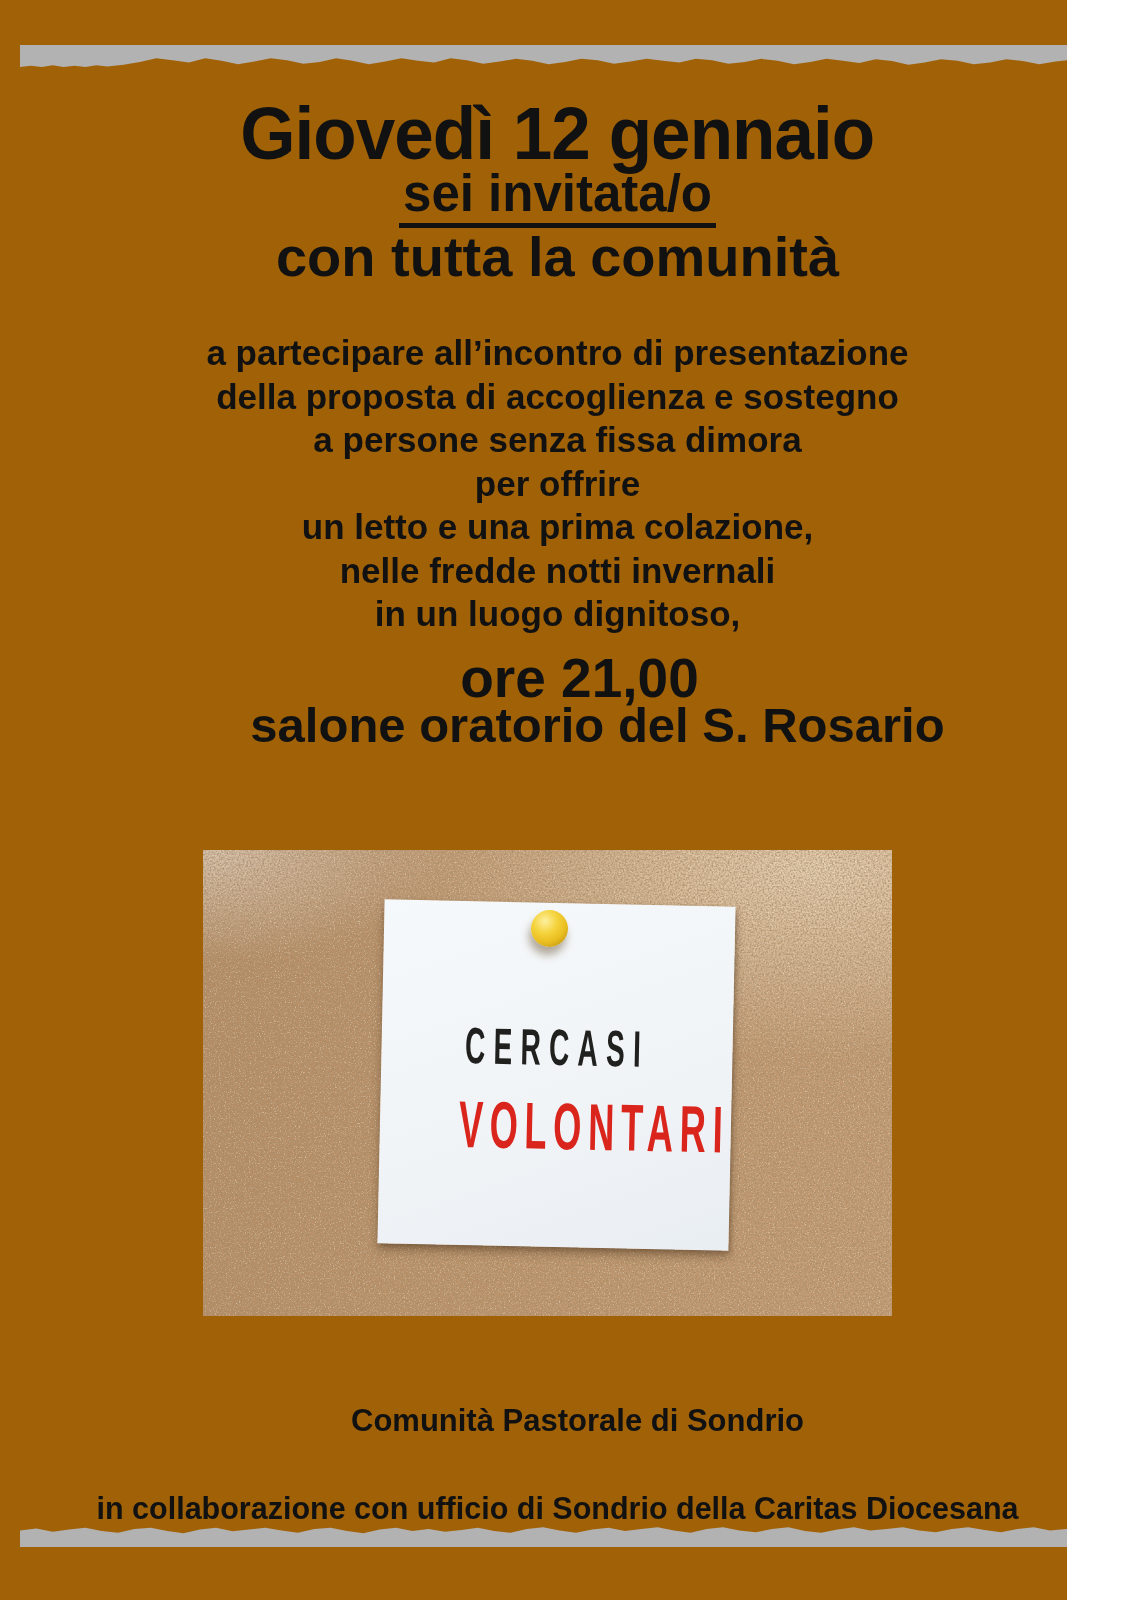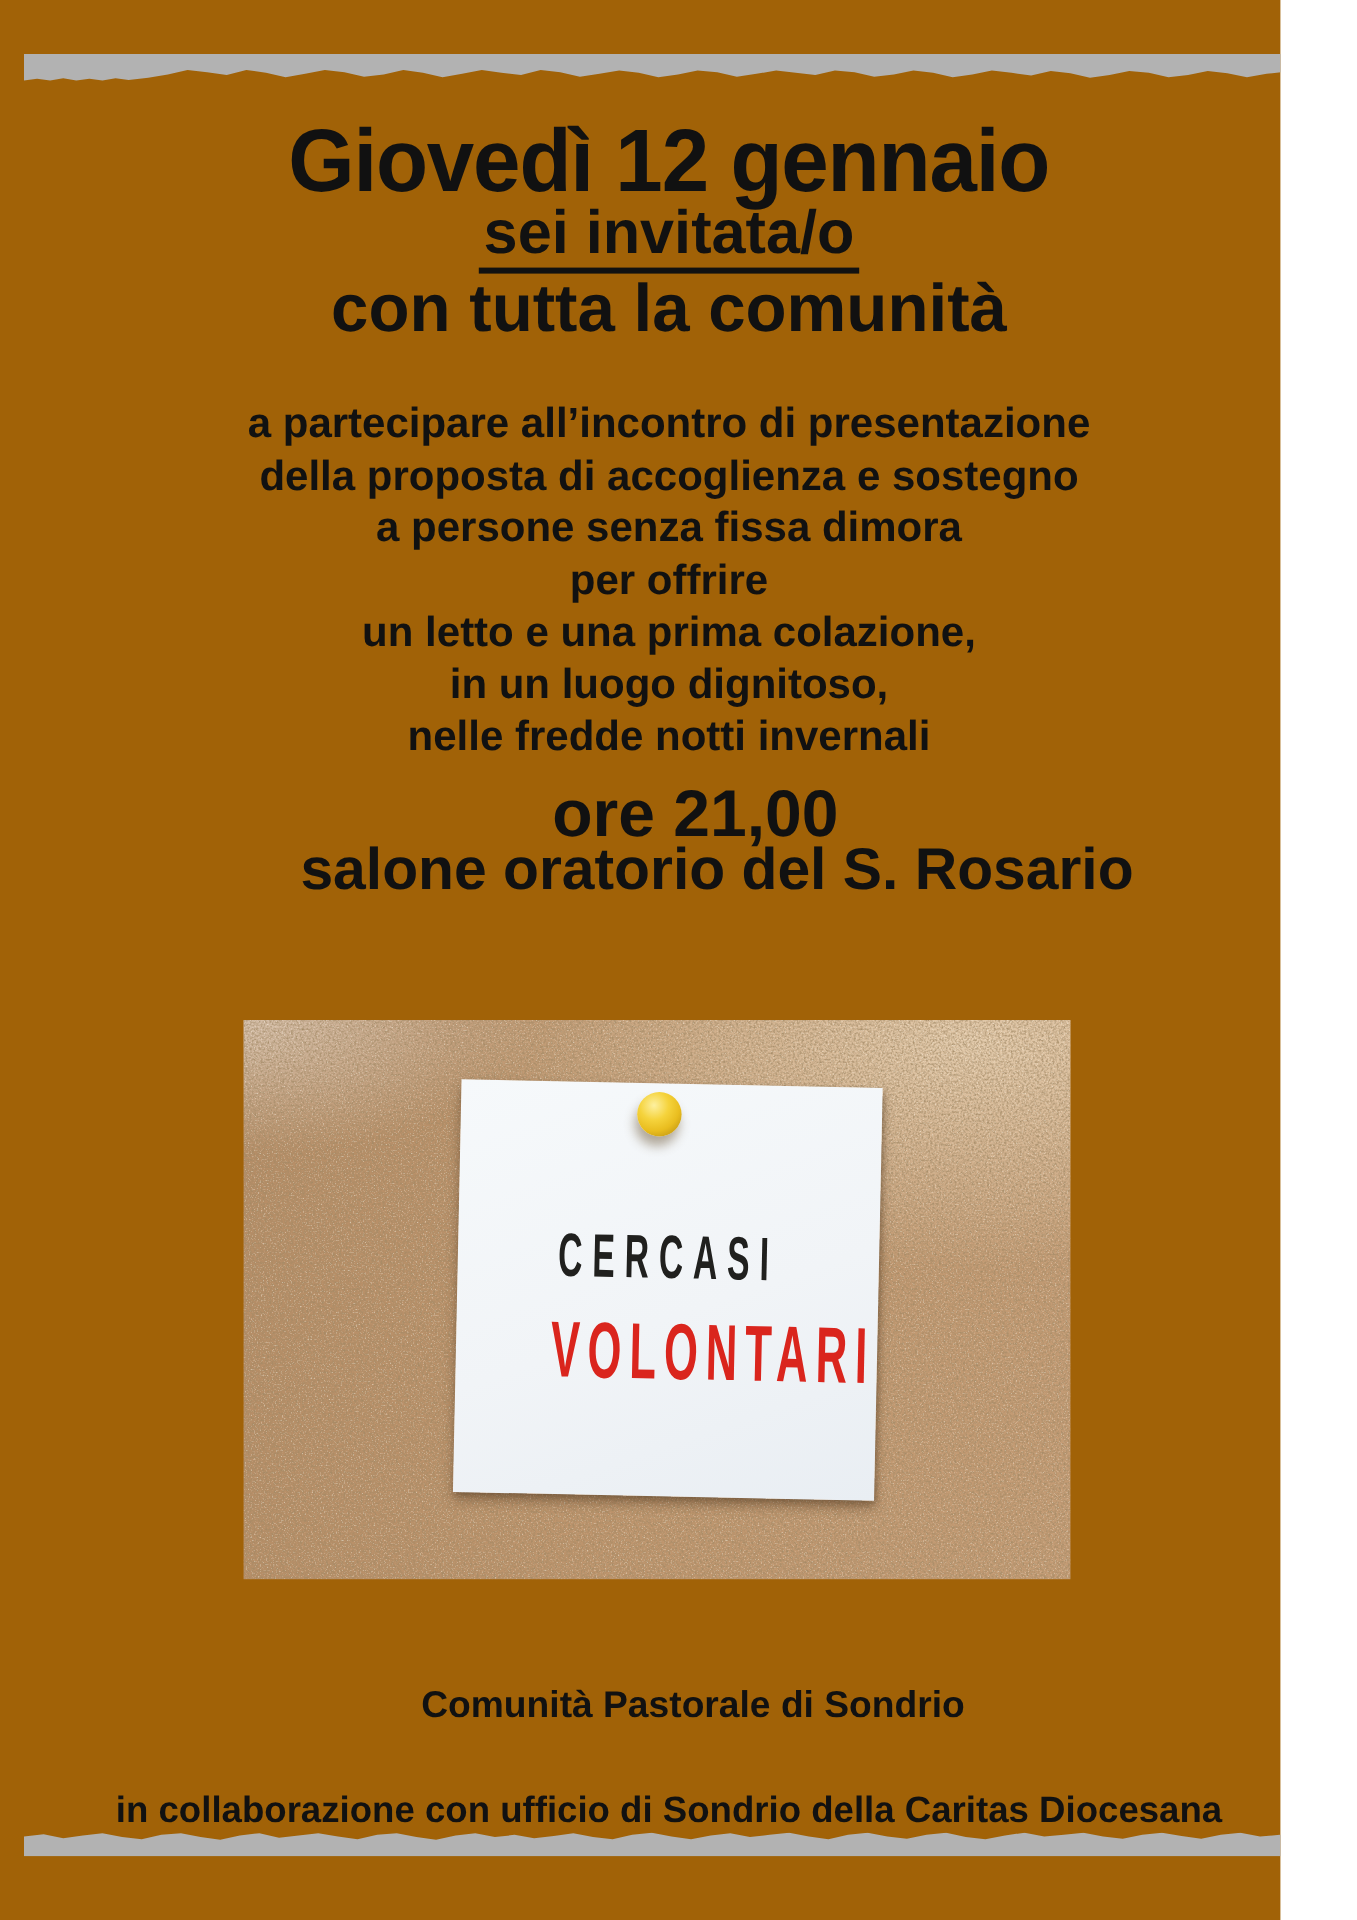--- a/index.html
+++ b/index.html
@@ -79,22 +79,22 @@
   </div>
 
   <div class="line community">con tutta la comunità</div>
 
   <div class="bodyblock">
     <div>a partecipare all’incontro di presentazione</div>
     <div>della proposta di accoglienza e sostegno</div>
     <div>a persone senza fissa dimora</div>
     <div>per offrire</div>
     <div>un letto e una prima colazione,</div>
+    <div>nelle fredde notti invernali</div>
     <div>in un luogo dignitoso,</div>
-    <div>nelle fredde notti invernali</div>
   </div>
 
   <div class="line time">ore 21,00</div>
   <div class="line loc">salone oratorio del S. Rosario</div>
 
   <div class="photo">
     <svg width="689" height="466" xmlns="http://www.w3.org/2000/svg" aria-hidden="true">
       <defs>
         <filter id="corkDark" x="0" y="0" width="100%" height="100%">
           <feTurbulence type="fractalNoise" baseFrequency="0.55" numOctaves="2" seed="8" stitchTiles="stitch"></feTurbulence>

